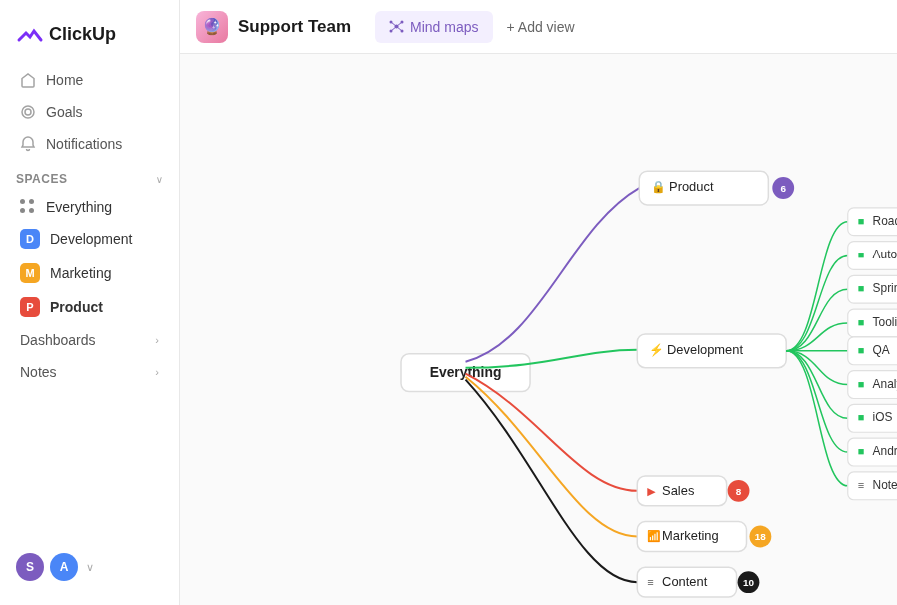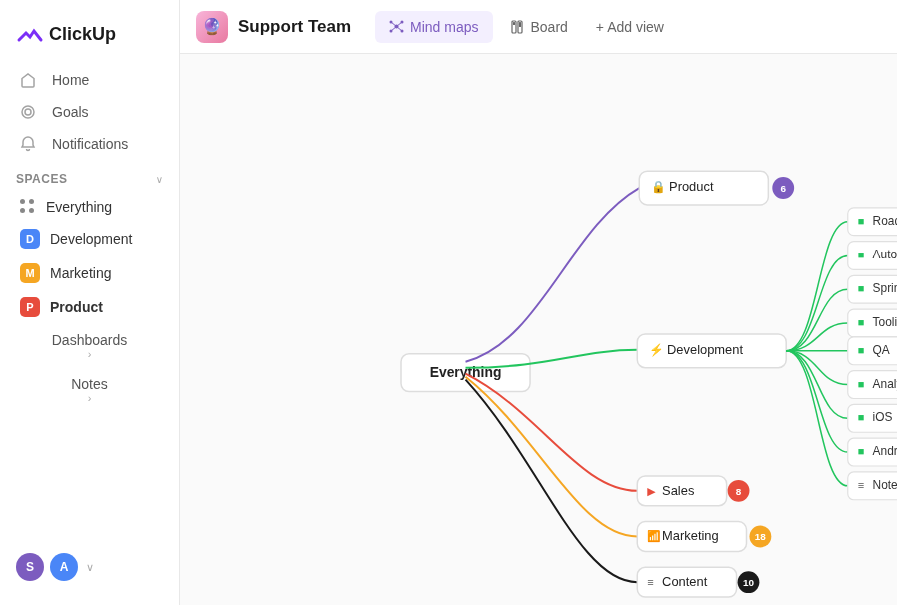--- a/index.html
+++ b/index.html
@@ -28,21 +28,21 @@
       height: 28px;
     }
     .logo-text {
       font-size: 18px;
       font-weight: 700;
       color: #1a1a1a;
     }
     .nav-item {
       display: flex;
       align-items: center;
-      gap: 16px;
+      gap: 10px;
       padding: 8px 16px;
       cursor: pointer;
       color: #555;
       font-size: 14px;
       border-radius: 6px;
       margin: 0 4px;
     }
     .nav-icon { width: 16px; height: 16px; opacity: 0.6; }
     .section-header {
       display: flex;
@@ -115,21 +115,20 @@
     .docs-item, .dashboards-item {
       display: flex;
       align-items: center;
       justify-content: space-between;
       padding: 8px 16px;
       cursor: pointer;
       font-size: 14px;
       color: #555;
       margin: 0 4px;
       border-radius: 6px;
-      flex-direction: column;
     }
 
     
     .main {
       flex: 1;
       display: flex;
       flex-direction: column;
       overflow: hidden;
       background: #fafafa;
     }
@@ -295,29 +294,20 @@
         <circle cx="13" cy="3" r="1.5" fill="#7c5cbf"></circle>
         <circle cx="2" cy="12" r="1.5" fill="#7c5cbf"></circle>
         <circle cx="13" cy="12" r="1.5" fill="#7c5cbf"></circle>
         <line x1="7.5" y1="7.5" x2="2" y2="3" stroke="#7c5cbf" stroke-width="1"></line>
         <line x1="7.5" y1="7.5" x2="13" y2="3" stroke="#7c5cbf" stroke-width="1"></line>
         <line x1="7.5" y1="7.5" x2="2" y2="12" stroke="#7c5cbf" stroke-width="1"></line>
         <line x1="7.5" y1="7.5" x2="13" y2="12" stroke="#7c5cbf" stroke-width="1"></line>
       </svg>
       <span>Mind maps</span>
     </div>
-    <div class="tab">
-      <svg width="14" height="14" viewBox="0 0 14 14" fill="none">
-        <rect x="1" y="1" width="4" height="12" rx="1" stroke="#666" stroke-width="1.2"></rect>
-        <rect x="7" y="1" width="4" height="12" rx="1" stroke="#666" stroke-width="1.2"></rect>
-        <rect x="2" y="2" width="2" height="3" rx="0.5" fill="#666"></rect>
-        <rect x="8" y="2" width="2" height="5" rx="0.5" fill="#666"></rect>
-      </svg>
-      <span>Board</span>
-    </div>
     <div class="add-view">
       <span>+ Add view</span>
     </div>
   </div>
 
   <div class="canvas">
     <svg viewBox="0 0 717 555" xmlns="http://www.w3.org/2000/svg">
 
       <rect x="220" y="302" width="130" height="38" rx="8" fill="white" stroke="#ddd" stroke-width="1.5"></rect>
       <text x="285" y="325" text-anchor="middle" font-size="14" font-weight="600" fill="#222">Everything</text>

